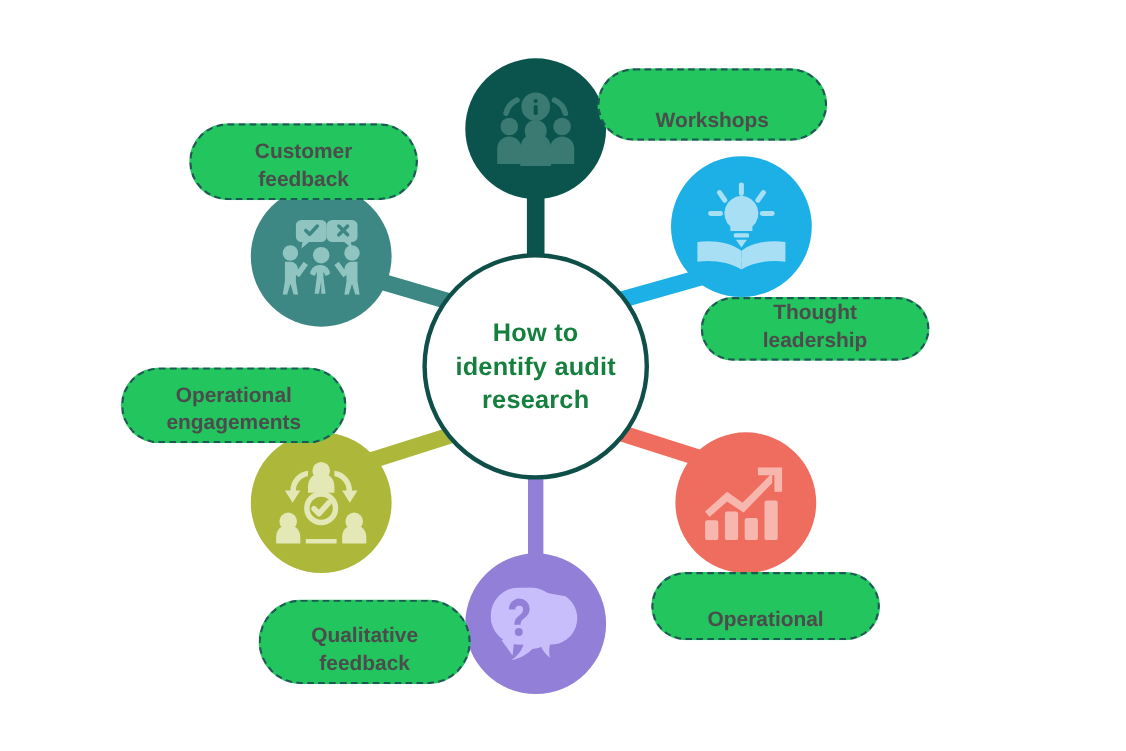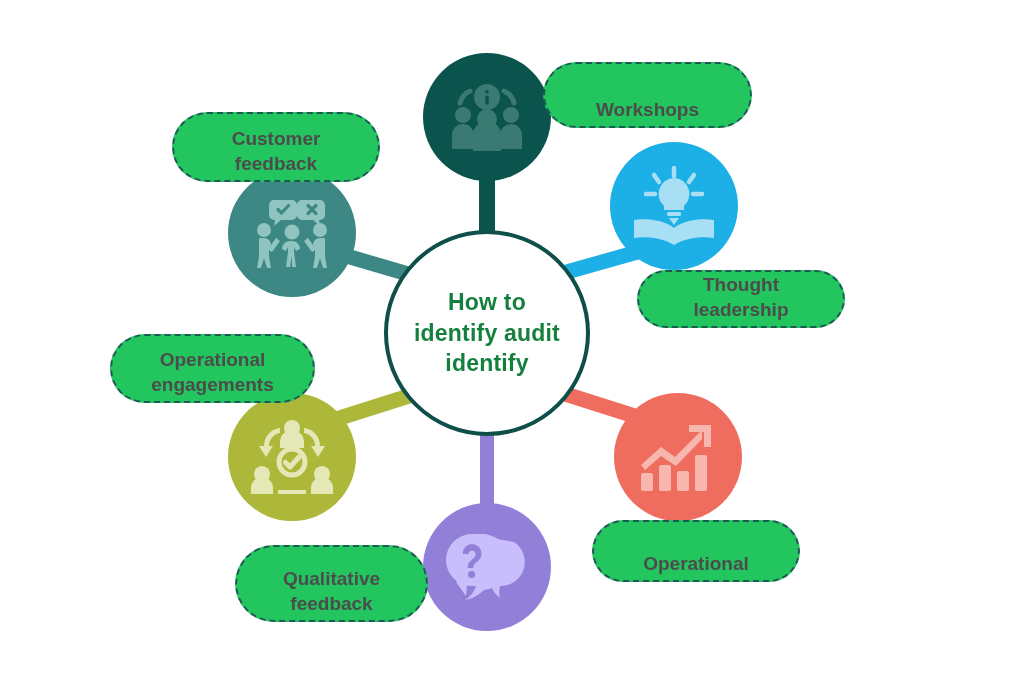--- a/index.html
+++ b/index.html
@@ -154,21 +154,21 @@
         <path d="M70 40 a7 7 0 0 0 -7 7 l-5 -7 -4 3 8 11 3 -2 0 6 -2 12 4 0 3 -10 3 10 4 0 -2 -12 0 -18 Z"></path>
       </g>
     </svg>
   </div>
 
   <div class="hub" style="left:384px; top:230px; width:206px; height:206px; border:4px solid #0e4f49;">
     <div class="hub-text">
 
       <div>How to</div>
       <div>identify audit</div>
-      <div>identify</div>
+      <div>research</div>
     </div>
   </div>
 
   <div class="label" style="left:543px; top:62px; width:209px; height:66px;">
     <div>
       <div>Workshops</div>
     </div>
   </div>
 
   <div class="label" style="left:637px; top:270px; width:208px; height:58px;">

